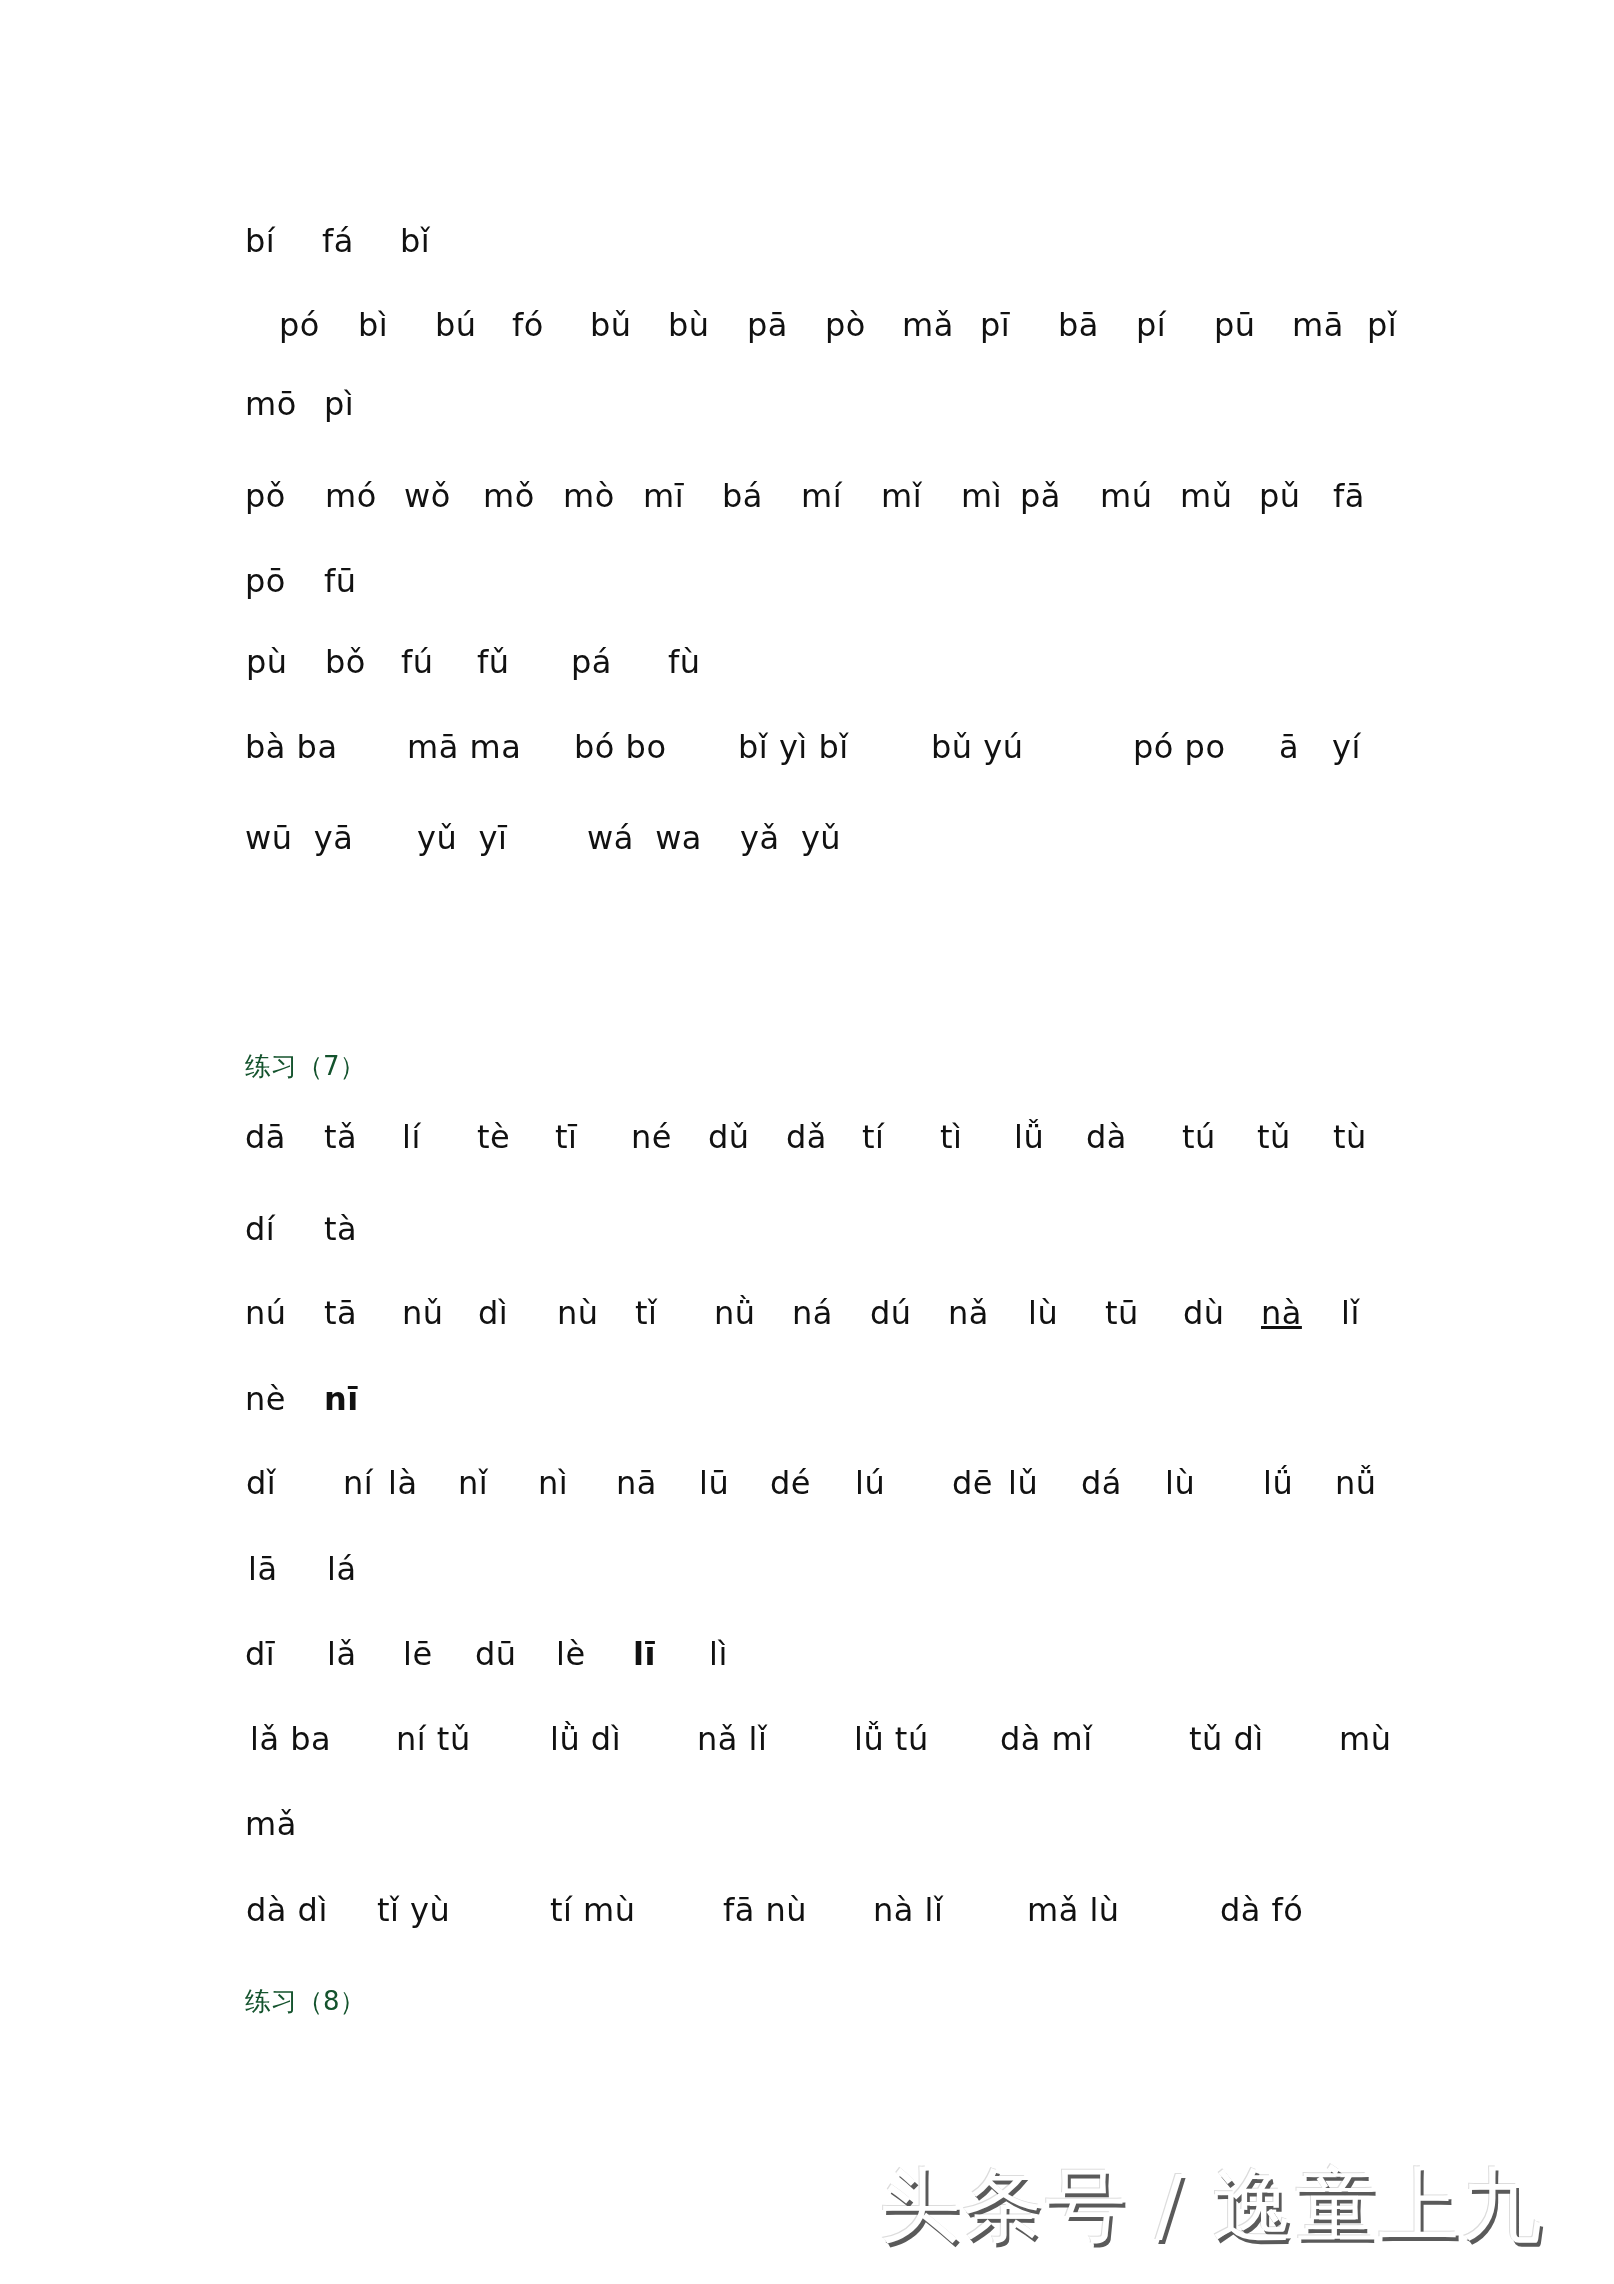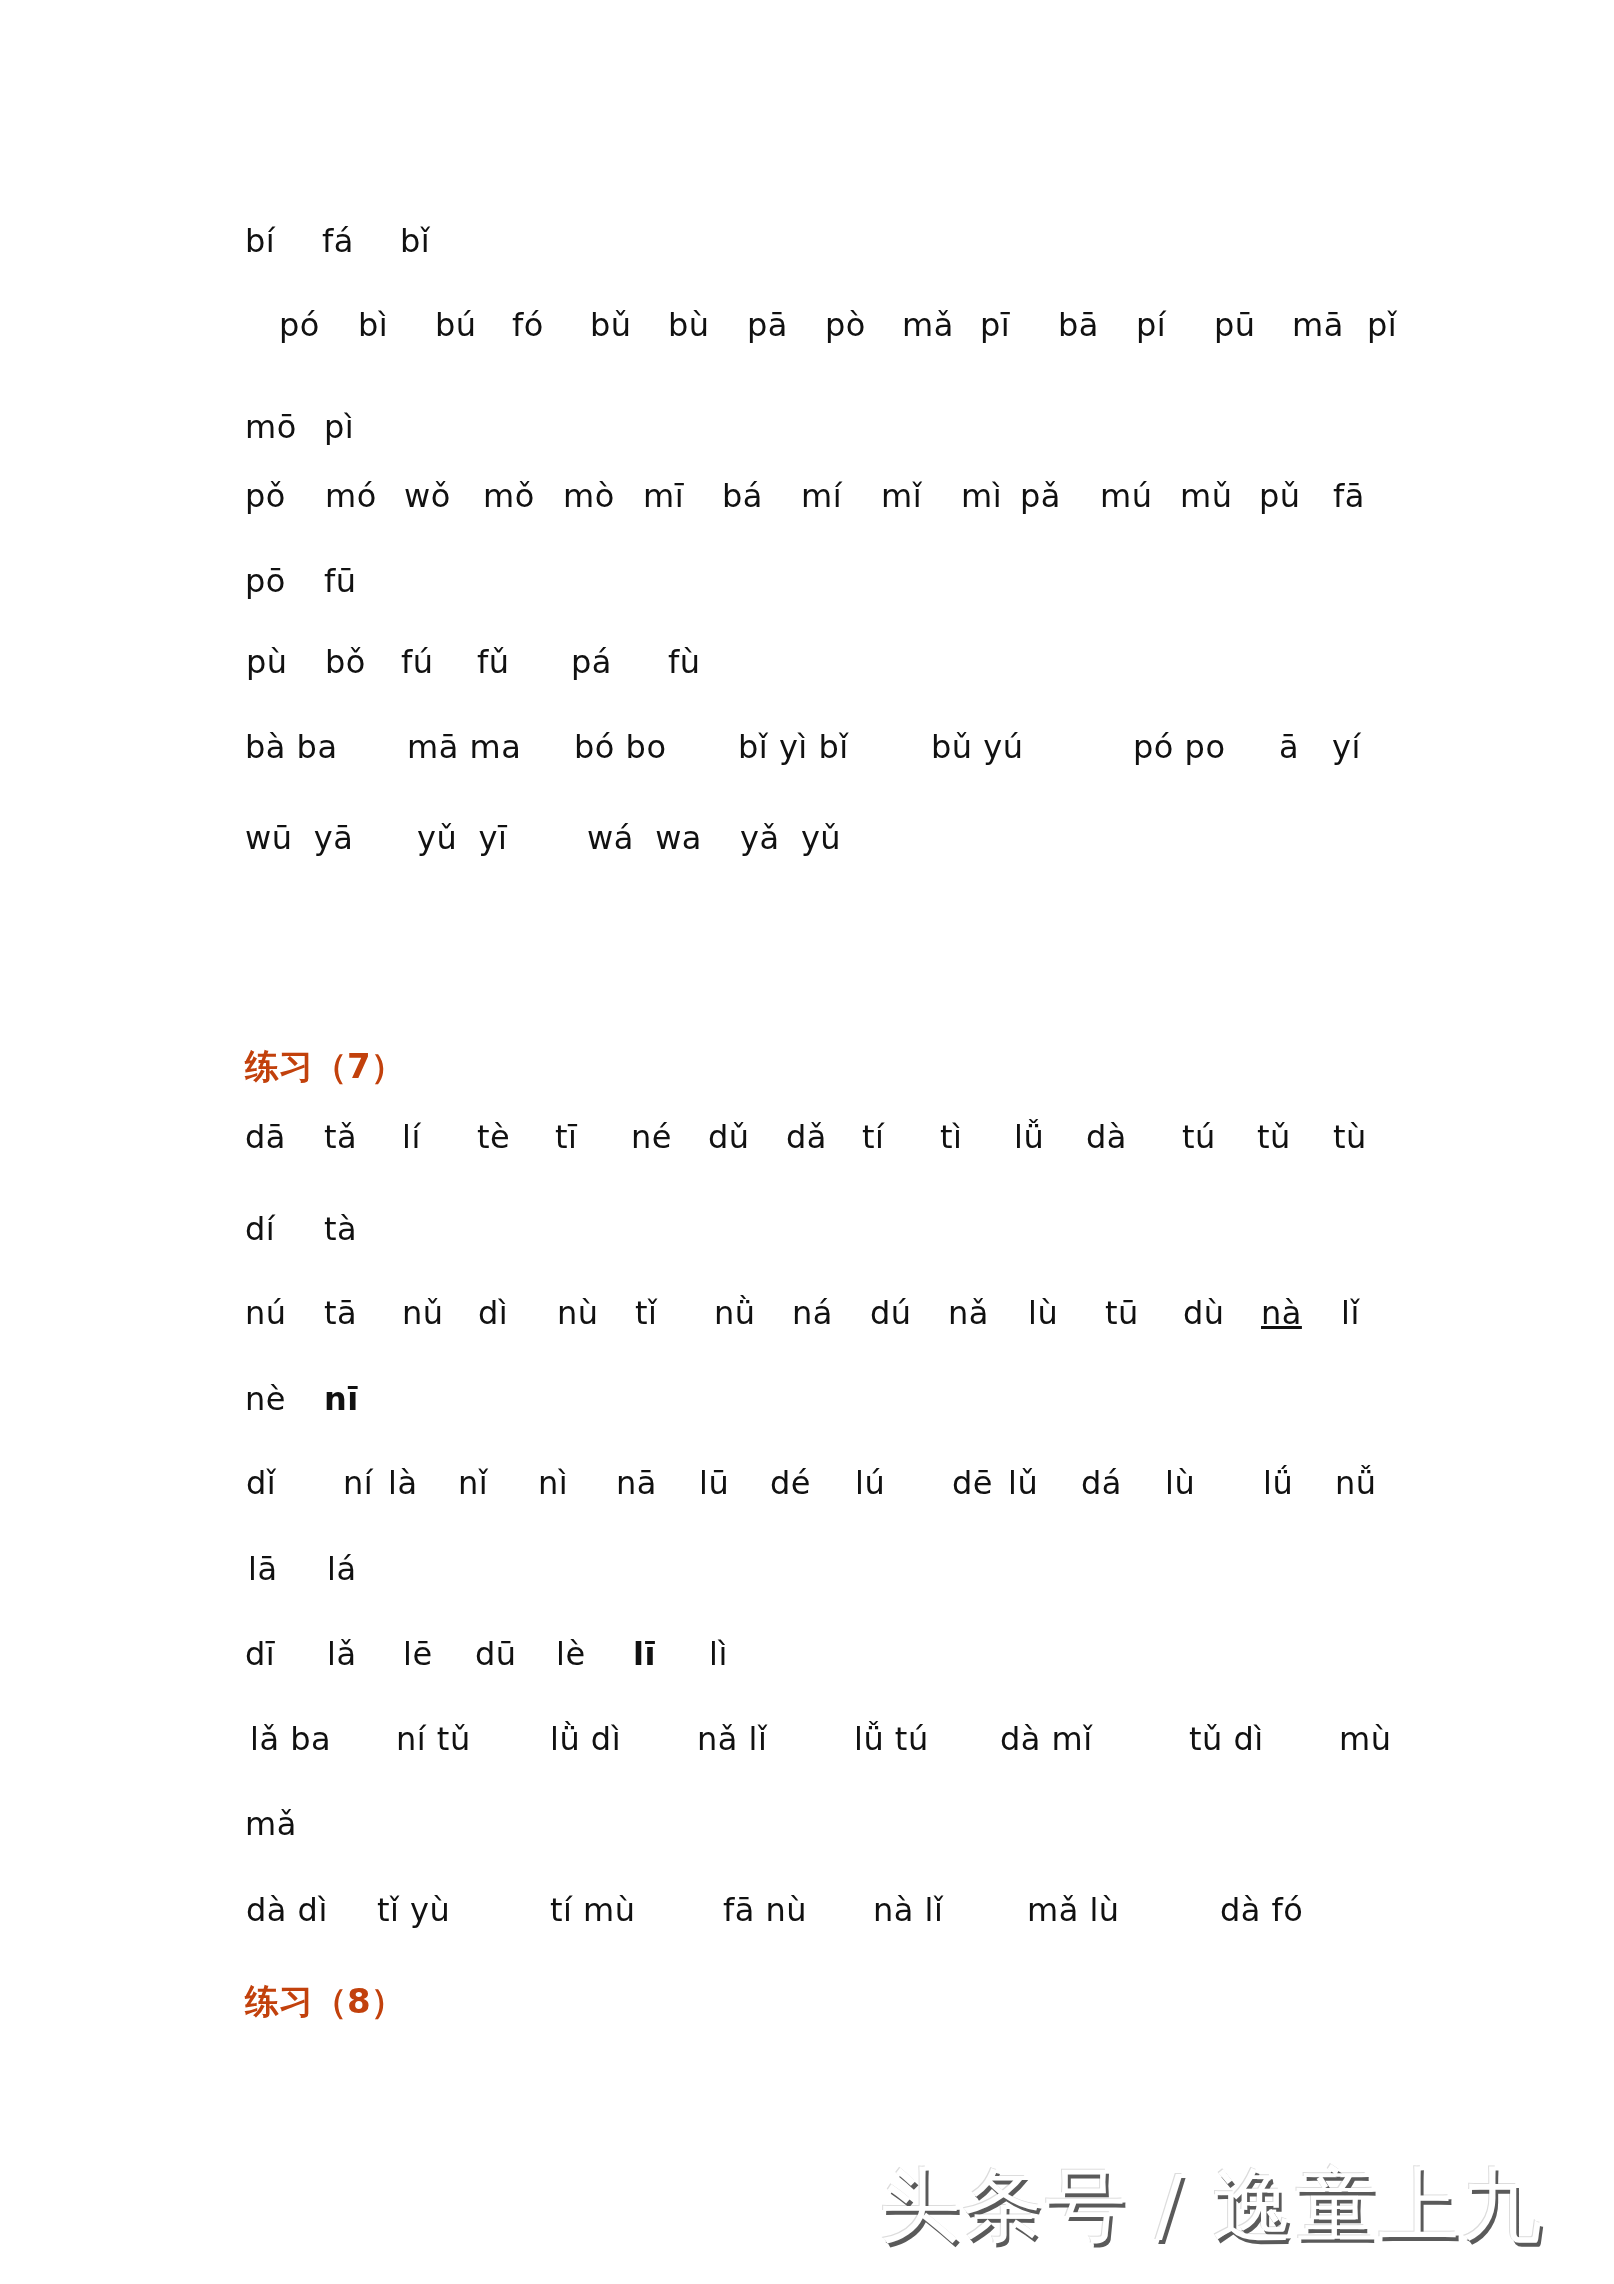--- a/index.html
+++ b/index.html
@@ -8,21 +8,21 @@
     .row { position: absolute; left: 0; height: 38px; width: 1615px; }
     .tok {
       position: absolute; top: 0;
       font-family: "DejaVu Sans", "Liberation Sans", sans-serif;
       font-size: 32px; line-height: 38px; color: #111111; white-space: pre;
       letter-spacing: 0.5px;
     }
     .heading {
       position: absolute; left: 245px;
       font-family: "DejaVu Sans", "Liberation Sans", sans-serif;
-      font-weight: bold; font-size: 34px; line-height: 38px; color: #c2410c; white-space: pre;
+      font-weight: normal; font-size: 26px; line-height: 38px; color: #14532d; white-space: pre;
     }
     .watermark {
       position: absolute; left: 879px; top: 2152px;
       font-family: "DejaVu Sans", "Liberation Sans", sans-serif;
       font-size: 81px; line-height: 106px; color: #ffffff; white-space: pre;
       text-shadow: 2.9px 3.8px 0 #5a5a5a, -1px -1px 0 #dcdcdc;
       letter-spacing: 1.9px;
     }
   </style>
 </head>
@@ -45,21 +45,21 @@
         <span class="tok" style="left: 713px;">pā</span>
         <span class="tok" style="left: 791px;">pò</span>
         <span class="tok" style="left: 868px;">mǎ</span>
         <span class="tok" style="left: 946px;">pī</span>
         <span class="tok" style="left: 1024px;">bā</span>
         <span class="tok" style="left: 1102px;">pí</span>
         <span class="tok" style="left: 1180px;">pū</span>
         <span class="tok" style="left: 1258px;">mā</span>
         <span class="tok" style="left: 1333px;">pǐ</span>
       </div>
-      <div class="row" style="top: 408px;">
+      <div class="row" style="top: 385px;">
         <span class="tok" style="left: 245px;">mō</span>
         <span class="tok" style="left: 324px;">pì</span>
       </div>
       <div class="row" style="top: 477px;">
         <span class="tok" style="left: 245px;">pǒ</span>
         <span class="tok" style="left: 325px;">mó</span>
         <span class="tok" style="left: 404px;">wǒ</span>
         <span class="tok" style="left: 483px;">mǒ</span>
         <span class="tok" style="left: 563px;">mò</span>
         <span class="tok" style="left: 643px;">mī</span>

